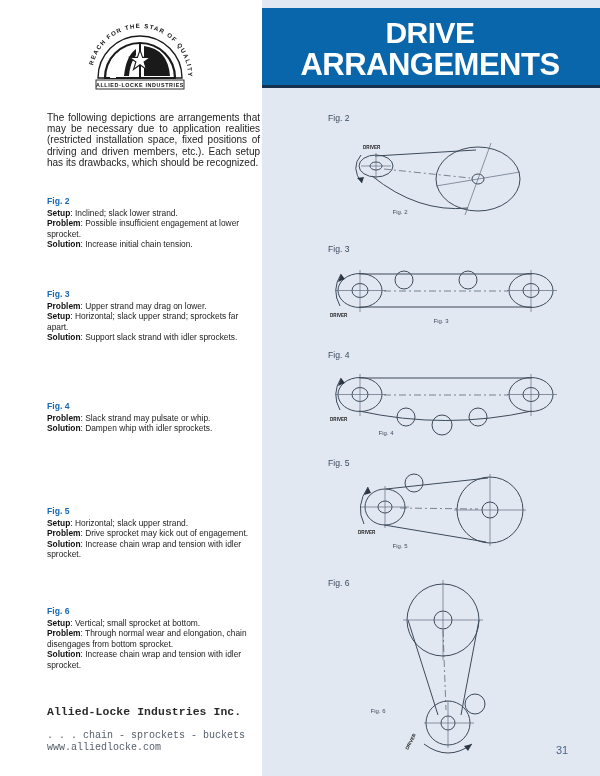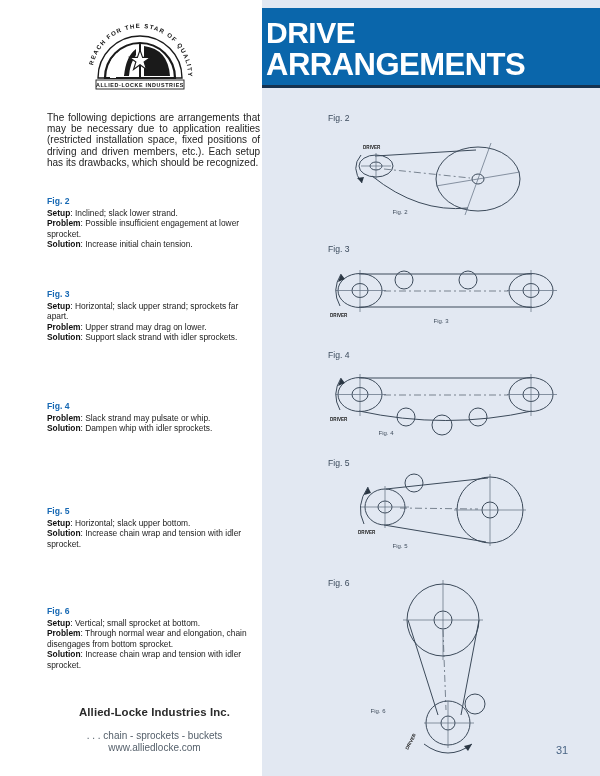--- a/index.html
+++ b/index.html
@@ -31,22 +31,22 @@
   }
   .banner {
     position: absolute;
     left: 262px;
     top: 8px;
     width: 338px;
     height: 80px;
     background: #0a66ab;
     box-sizing: border-box;
     border-bottom: 3px solid #16324f;
-    padding: 9px 14px 0 4px;
-    text-align: left;
+    padding: 9px 14px 0 12px;
+    text-align: center;
   }
   .banner-line {
     color: #ffffff;
     font-weight: bold;
     font-size: 30px;
     line-height: 32px;
     letter-spacing: -0.5px;
     font-family: "Liberation Sans", sans-serif;
   }
   .banner-line.l2 {
@@ -117,21 +117,21 @@
     font-family: "Liberation Sans", sans-serif;
   }
   .arrowfill { fill: #2b3744; }
 
   
   .footer {
     position: absolute;
     left: 47px;
     top: 706px;
     width: 215px;
-    text-align: center;
+    font-family: Liberation Mono, monospace;
   }
   .footer-name {
     font-size: 11.4px;
     font-weight: bold;
     color: #2a2a2a;
     letter-spacing: 0.1px;
   }
   .footer-tag {
     font-size: 10px;
     color: #55606b;
@@ -198,34 +198,35 @@
 
   <div class="fig-block" style="top:196px;">
     <div class="fig-title">Fig. 2</div>
     <div class="fig-line"><span class="lbl">Setup</span><span>: Inclined; slack lower strand.</span></div>
     <div class="fig-line"><span class="lbl">Problem</span><span>: Possible insufficient engagement at lower sprocket.</span></div>
     <div class="fig-line"><span class="lbl">Solution</span><span>: Increase initial chain tension.</span></div>
   </div>
 
   <div class="fig-block" style="top:289px;">
     <div class="fig-title">Fig. 3</div>
+    <div class="fig-line"><span class="lbl">Problem</span><span>: Upper strand may drag on lower.</span></div>
     <div class="fig-line"><span class="lbl">Setup</span><span>: Horizontal; slack upper strand; sprockets far apart.</span></div>
-    <div class="fig-line"><span class="lbl">Problem</span><span>: Upper strand may drag on lower.</span></div>
     <div class="fig-line"><span class="lbl">Solution</span><span>: Support slack strand with idler sprockets.</span></div>
   </div>
 
   <div class="fig-block" style="top:401px;">
     <div class="fig-title">Fig. 4</div>
     <div class="fig-line"><span class="lbl">Problem</span><span>: Slack strand may pulsate or whip.</span></div>
     <div class="fig-line"><span class="lbl">Solution</span><span>: Dampen whip with idler sprockets.</span></div>
   </div>
 
   <div class="fig-block" style="top:506px;">
     <div class="fig-title">Fig. 5</div>
-    <div class="fig-line"><span class="lbl">Setup</span><span>: Horizontal; slack upper bottom.</span></div>
+    <div class="fig-line"><span class="lbl">Setup</span><span>: Horizontal; slack upper strand.</span></div>
+    <div class="fig-line"><span class="lbl">Problem</span><span>: Drive sprocket may kick out of engagement.</span></div>
     <div class="fig-line"><span class="lbl">Solution</span><span>: Increase chain wrap and tension with idler sprocket.</span></div>
   </div>
 
   <div class="fig-block" style="top:606px;">
     <div class="fig-title">Fig. 6</div>
     <div class="fig-line"><span class="lbl">Setup</span><span>: Vertical; small sprocket at bottom.</span></div>
     <div class="fig-line"><span class="lbl">Problem</span><span>: Through normal wear and elongation, chain disengages from bottom sprocket.</span></div>
     <div class="fig-line"><span class="lbl">Solution</span><span>: Increase chain wrap and tension with idler sprocket.</span></div>
   </div>
 

